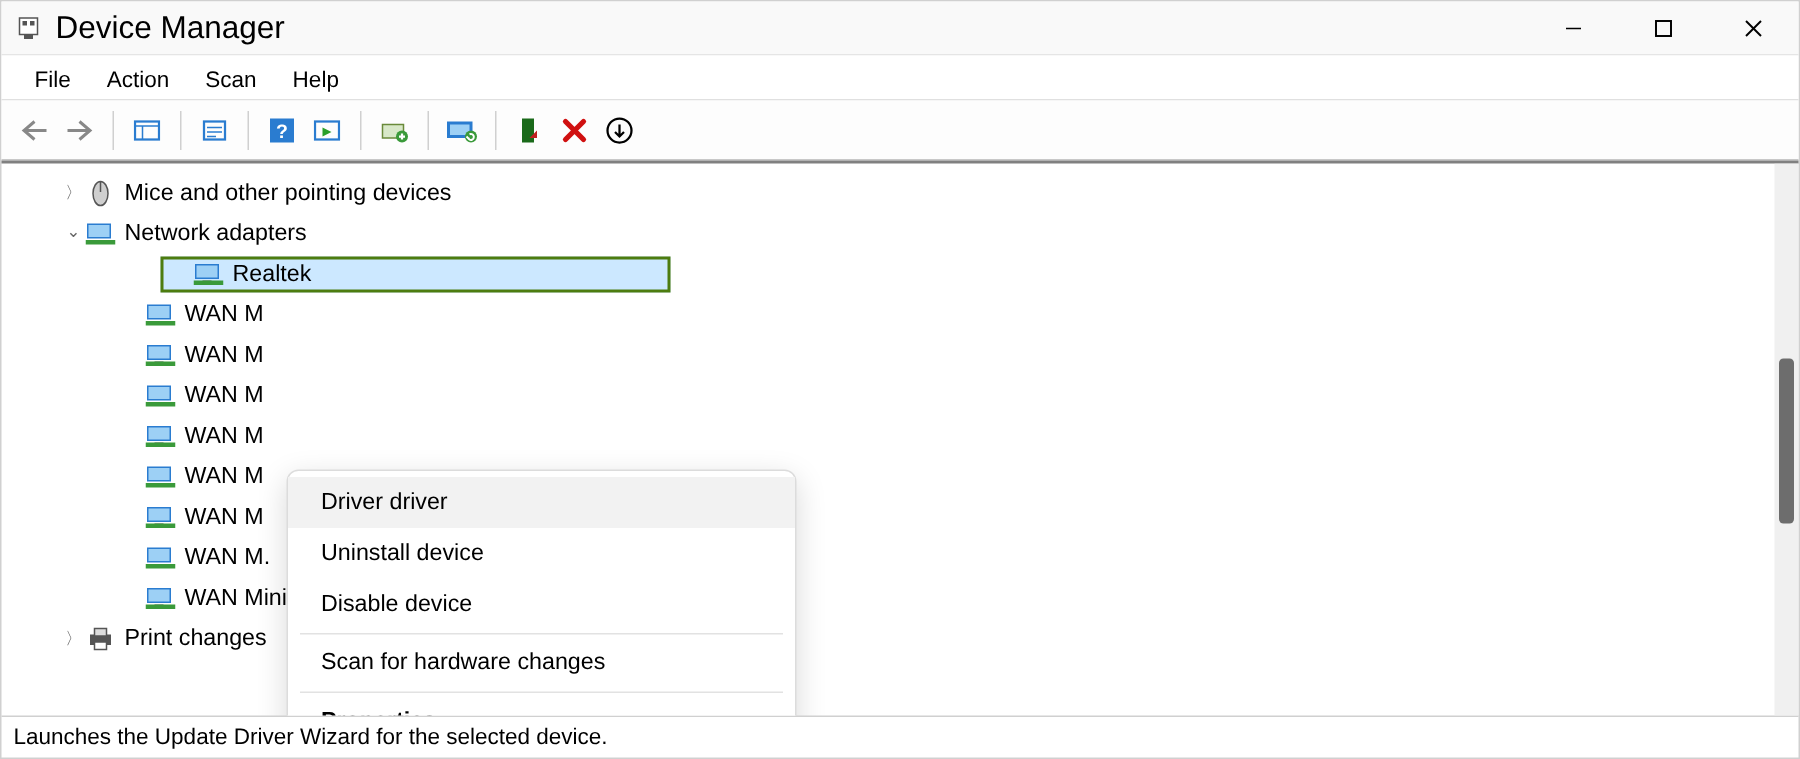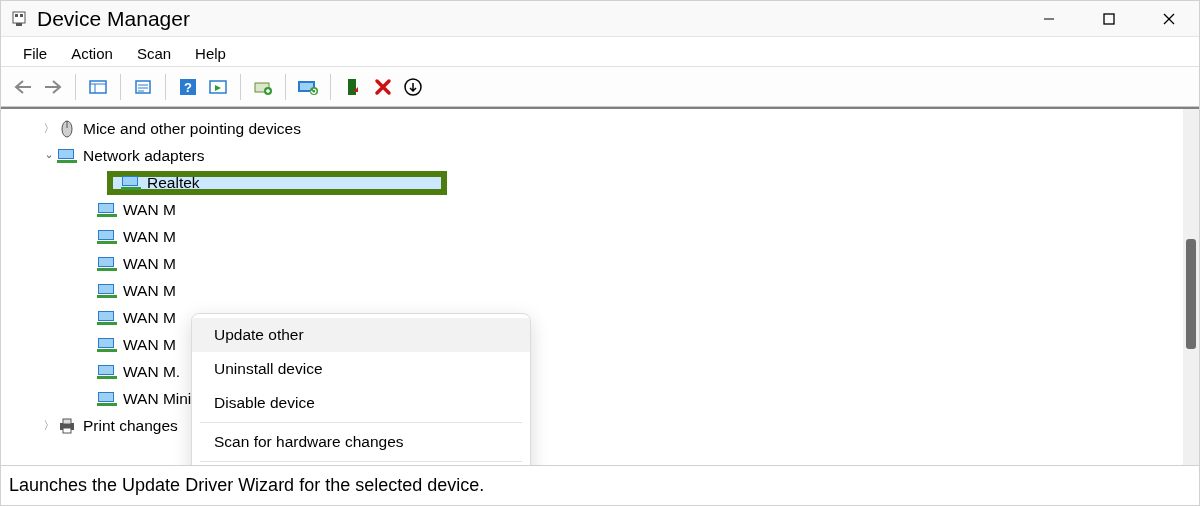--- a/index.html
+++ b/index.html
@@ -21,32 +21,32 @@
   .tb-btn { width: 28px; height: 28px; display: flex; align-items: center; justify-content: center; border: 1px solid transparent; }
   .tb-sep { width:1px; height:26px; background:#d0d0d0; margin:0 6px;}
   
   .client { flex: 1 1 auto; display: flex; overflow: hidden; border-top: 2px solid #808080; position:relative;}
   .tree { flex: 1 1 auto; overflow: hidden; padding-top: 6px; position:relative;}
   .tree-scrollbar { width: 16px; background: #f0f0f0; display:flex; flex-direction:column; align-items:center;}
   .thumb { width:10px; background:#6d6d6d; border-radius:3px;}
   .tree-row { display: flex; align-items: center; height: 27px; padding-left: 10px; white-space: nowrap;}
   .expander { width: 16px; height:16px; display:flex; align-items:center; justify-content:center; font-size:11px; color:#666;}
   .indent0 { padding-left: 40px; }
-  .indent2-sel { margin-left: 96px; background:#cce8ff; border:6px solid #4d7c0f; height:24px; padding:0 8px; width: 340px;}
+  .indent2-sel { margin-left: 96px; background:#cce8ff; border:2px solid #4d7c0f; height:24px; padding:0 20px; width: 340px;}
   .indent2 { padding-left: 96px; }
   .dev-icon { width:20px; height:16px; display:inline-flex; align-items:center; justify-content:center; margin-right:6px; flex-shrink:0;}
   .row-label { font-size: 15.5px; }
   
   .context-menu { position: absolute; left: 190px; top: 204px; width: 340px; background: #fff; border: 1px solid #dcdcdc; border-radius: 8px; box-shadow: 0 6px 20px rgba(0,0,0,0.15); padding: 4px 0; z-index: 100;}
   .cm-item { padding: 8px 22px; font-size: 15.5px; }
   .cm-item.highlight { background:#f2f2f2; }
   .cm-item.bold { font-weight:700; }
   .cm-sep { height:1px; background:#e2e2e2; margin:2px 8px; }
   
-  .statusbar { height: 40px; border-top: 1px solid #d0d0d0; display:flex; align-items:center; padding-left:8px; font-size:18px;}
+  .statusbar { height: 28px; border-top: 1px solid #d0d0d0; display:flex; align-items:center; padding-left:8px; font-size:15px;}
   
   .svg-muted { stroke:#888; fill:none; stroke-width:2;}
 </style>
 </head>
 <body>
 
 <div class="window">
 
   <div class="titlebar">
     <span class="app-icon">
@@ -310,21 +310,21 @@
       </div>
 
     </div>
 
     <div class="tree-scrollbar">
       <div style="flex:0 0 130px"></div>
       <div class="thumb" style="height:110px"></div>
     </div>
 
     <div class="context-menu">
-      <div class="cm-item highlight">Update other</div>
+      <div class="cm-item highlight">Driver driver</div>
       <div class="cm-item">Uninstall device</div>
       <div class="cm-item">Disable device</div>
       <div class="cm-sep"></div>
       <div class="cm-item">Scan for hardware changes</div>
       <div class="cm-sep"></div>
       <div class="cm-item bold">Properties</div>
     </div>
 
   </div>
 

